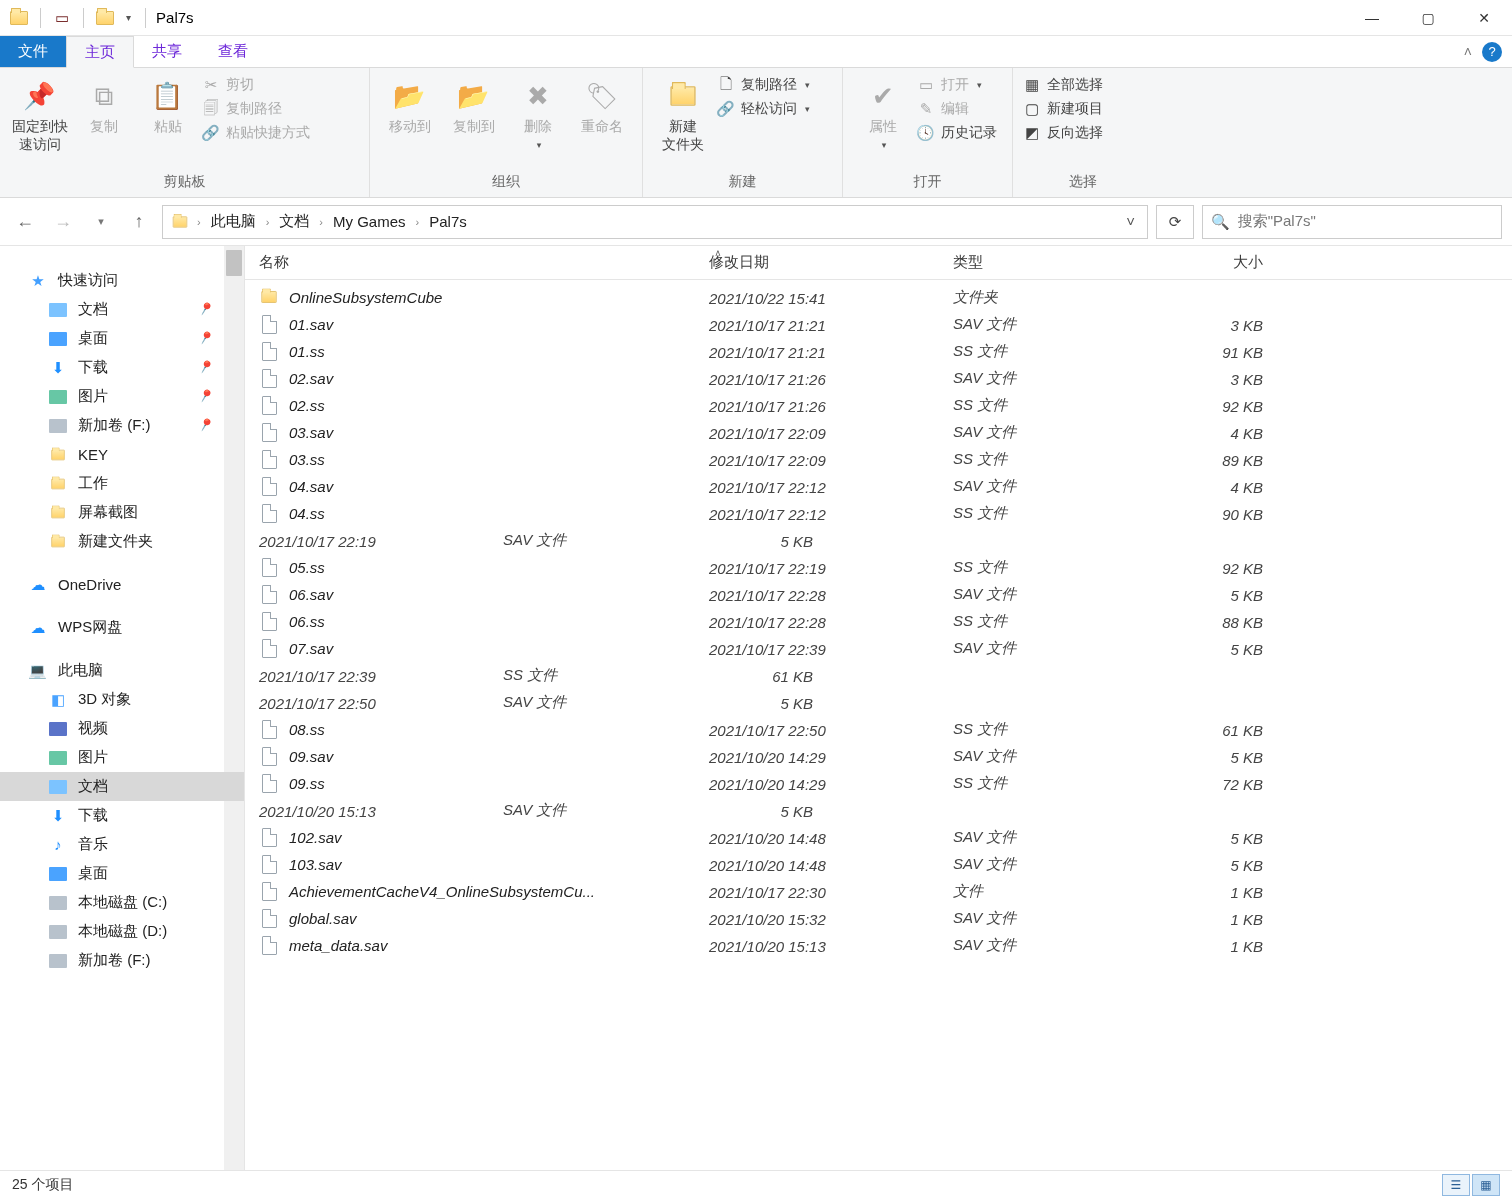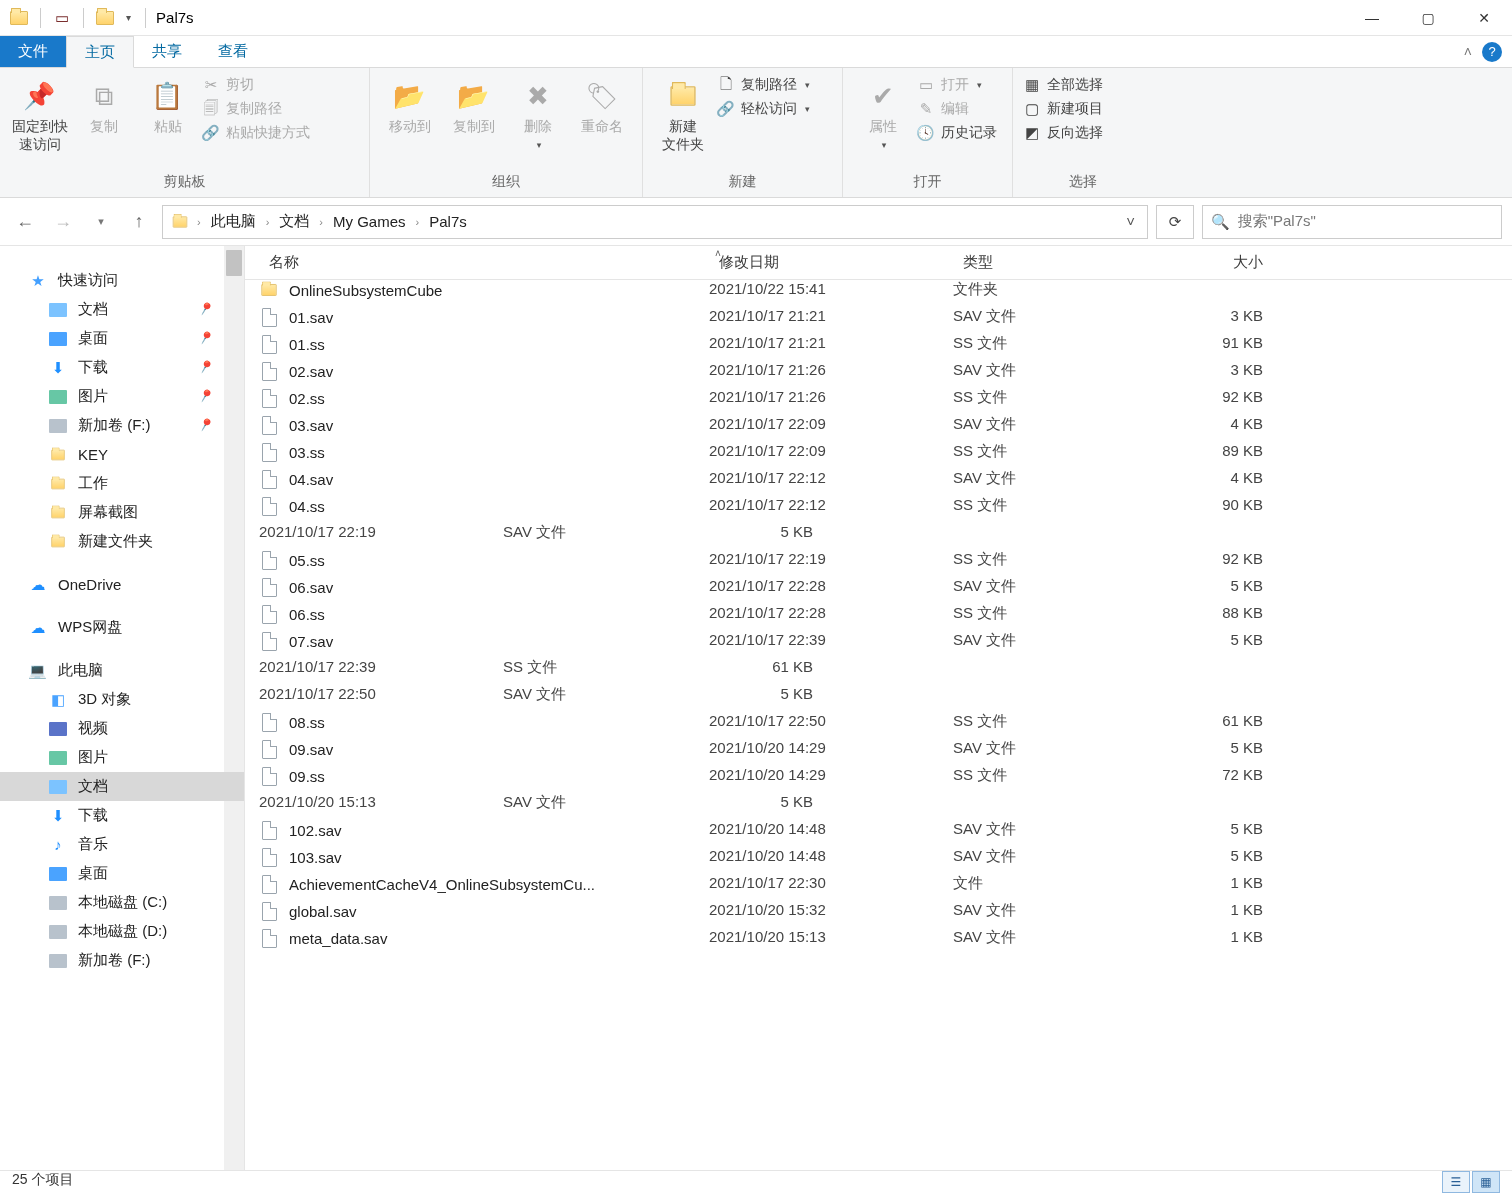--- a/index.html
+++ b/index.html
@@ -12,21 +12,21 @@
   .folder-glyph { width:18px; height:14px; background: linear-gradient(#ffe9a6,#ffd36b); border:1px solid #e0b95a; border-radius:1px; position:relative; }
   .folder-glyph::before { content:""; position:absolute; top:-4px; left:0; width:8px; height:4px; background:#ffe9a6; border:1px solid #e0b95a; border-bottom:none; border-radius:1px 1px 0 0;}
   .qat-sep { width:1px; height:20px; background:#ccc; margin:0 4px; }
   .qat-caret { font-size:10px; color:#555; padding:0 4px;}
   .titlebar .title { padding-left: 6px; font-size: 15px; color:#000; }
   .win-controls { margin-left:auto; display:flex; }
   .win-btn { width:56px; height:36px; display:flex; align-items:center; justify-content:center; color:#333; font-size:14px; }
 
   
   .ribbon-tabs { height: 32px; background:#fff; display:flex; align-items:stretch; border-bottom:1px solid #dadada; }
-  .ribbon-tab { padding: 6px 18px; font-size:15px; color:#0369a1; display:flex; align-items:center; }
+  .ribbon-tab { padding: 6px 18px; font-size:15px; color:#6d28d9; display:flex; align-items:center; }
   .ribbon-tab.file { background:#1979ca; color:#fff; }
   .ribbon-tab.active { background:#f5f6f7; border:1px solid #dadada; border-bottom:1px solid #f5f6f7; margin-bottom:-1px;}
   .ribbon-right { margin-left:auto; display:flex; align-items:center; gap:10px; padding-right:10px; color:#555;}
   .ribbon-right .chev { font-size:14px; color:#777;}
   .help-badge { width:20px; height:20px; border-radius:50%; background:#1979ca; color:#fff; font-size:13px; display:flex; align-items:center; justify-content:center;}
 
   
   .ribbon-body { height: 130px; background:#f5f6f7; display:flex; border-bottom:1px solid #dadada; }
   .ribbon-group { border-right:1px solid #e0e0e0; display:flex; flex-direction:column; }
   .ribbon-group-content { flex:1; display:flex; align-items:flex-start; padding:6px 10px 0 10px; gap:4px;}
@@ -63,41 +63,41 @@
   .tree-item.depth1 { padding-left:48px;}
   .tree-item.sel { background:#d8d8d8;}
   .tree-item .ticon { width:20px; height:20px; display:inline-flex; align-items:center; justify-content:center;}
   .pin { position:absolute; right:30px; color:#8e8e8e; font-size:13px; transform: rotate(30deg);}
   .star { color:#44a0ff;}
   .blue { color:#1f8fff;}
 
   
   .files { flex:1; display:flex; flex-direction:column; }
   .cols { height:34px; display:flex; align-items:center; border-bottom:1px solid #e5e5e5; font-size:15px; color:#3a3a3a; position:relative;}
-  .col { padding-left:24px; display:flex; align-items:center; height:100%; }
+  .col { padding-left:14px; display:flex; align-items:center; height:100%; }
   .col.name { width:450px; }
   .col.date { width:244px; }
   .col.type { width:200px; }
   .col.size { width:140px; justify-content:flex-end; padding-right:16px;}
   .sort-caret { position:absolute; left:470px; top:2px; font-size:10px; color:#555;}
   .rows { overflow:auto; }
-  .row { height:27px; display:flex; align-items:flex-start; font-size:15px; color:#222;}
+  .row { height:27px; display:flex; align-items:flex-end; font-size:15px; color:#222;font-style:italic;}
   .cell { padding-left:14px; white-space:nowrap; overflow:hidden; text-overflow:ellipsis;}
   .cell.name { width:450px; display:flex; align-items:center; gap:10px;}
   .cell.date { width:244px; color:#444;}
   .cell.type { width:200px; color:#444;}
   .cell.size { width:140px; text-align:right; padding-right:16px; color:#444;}
   .ficon { width:20px; height:20px; display:inline-flex; align-items:center; justify-content:center;}
   .ficon.folder .folder-glyph { transform:scale(.85);}
   .ficon.file { }
   .file-glyph { width:15px; height:19px; background:#fff; border:1px solid #9aa4ad; border-radius:1px; position:relative;}
   .file-glyph::after { content:""; position:absolute; top:-1px; right:-1px; width:6px; height:6px; background:#fff; border-left:1px solid #9aa4ad; border-bottom:1px solid #9aa4ad;}
 
   
-  .status { height:28px; border-top:1px solid #e5e5e5; display:flex; align-items:flex-start; padding:0 12px; font-size:14px; color:#333;gap:7px;}
+  .status { height:28px; border-top:1px solid #e5e5e5; display:flex; align-items:center; padding:0 12px; font-size:14px; color:#333;gap:7px;}
   .status .viewbtns { margin-left:auto; display:flex; gap:2px;}
   .vbtn { width:28px; height:22px; border:1px solid #8fb8e0; display:flex; align-items:center; justify-content:center; font-size:12px; color:#2a5f95; background:#eaf3fb;}
   .vbtn.active { background:#cfe5f7;}
 
   
   .sq { width:18px; height:14px; border-radius:1px; display:inline-block;}
 </style>
 </head>
 <body>
 

